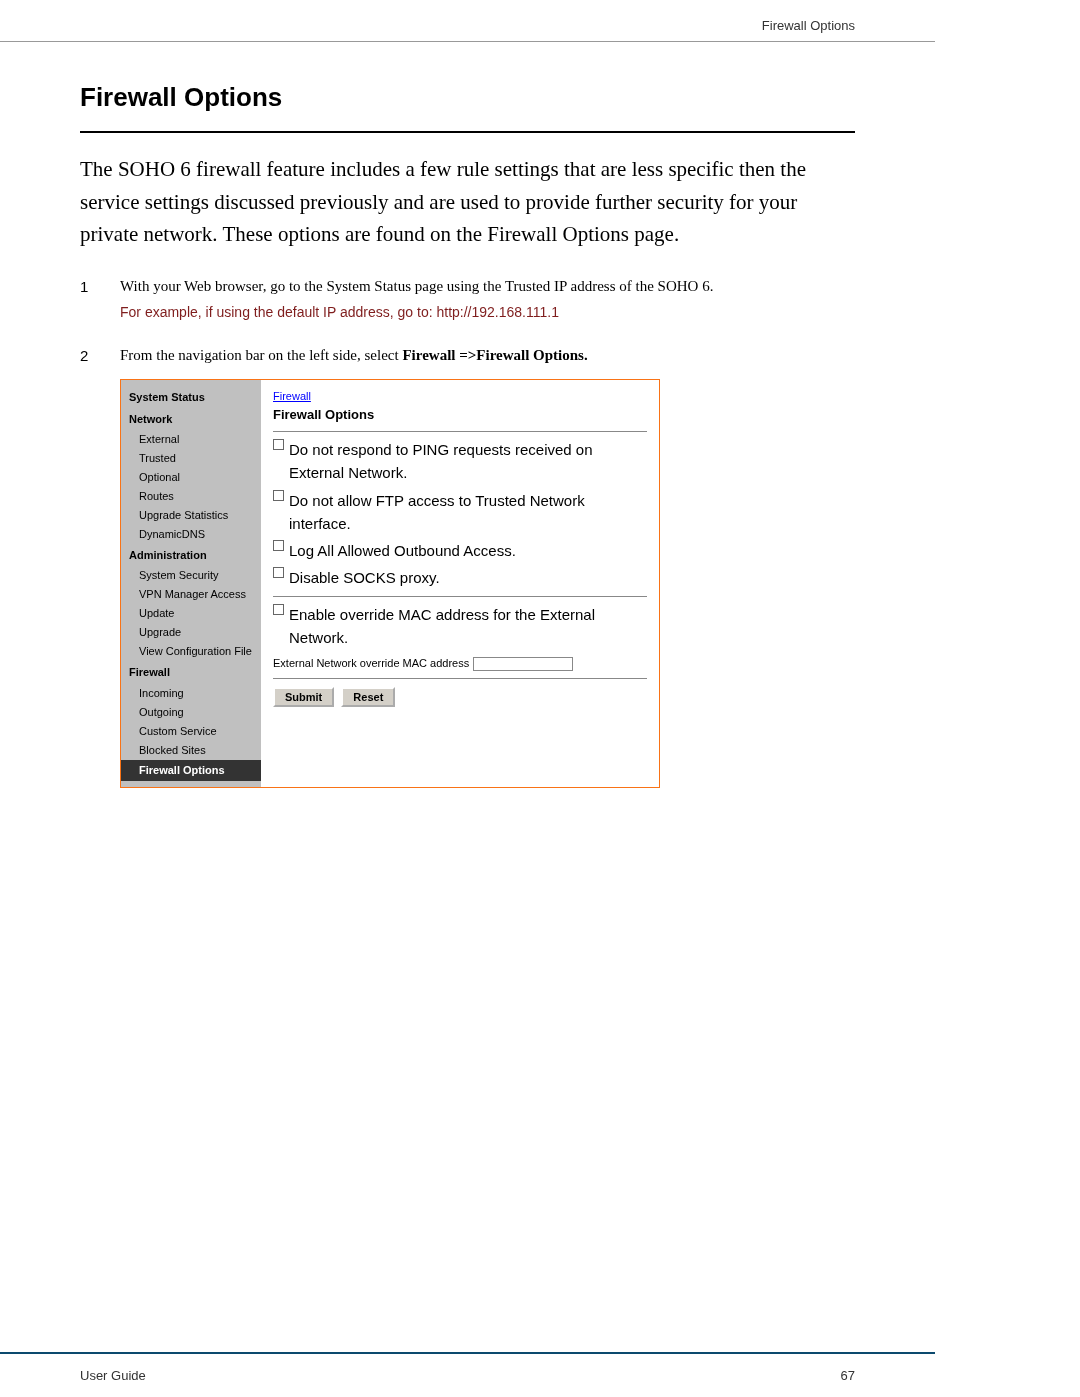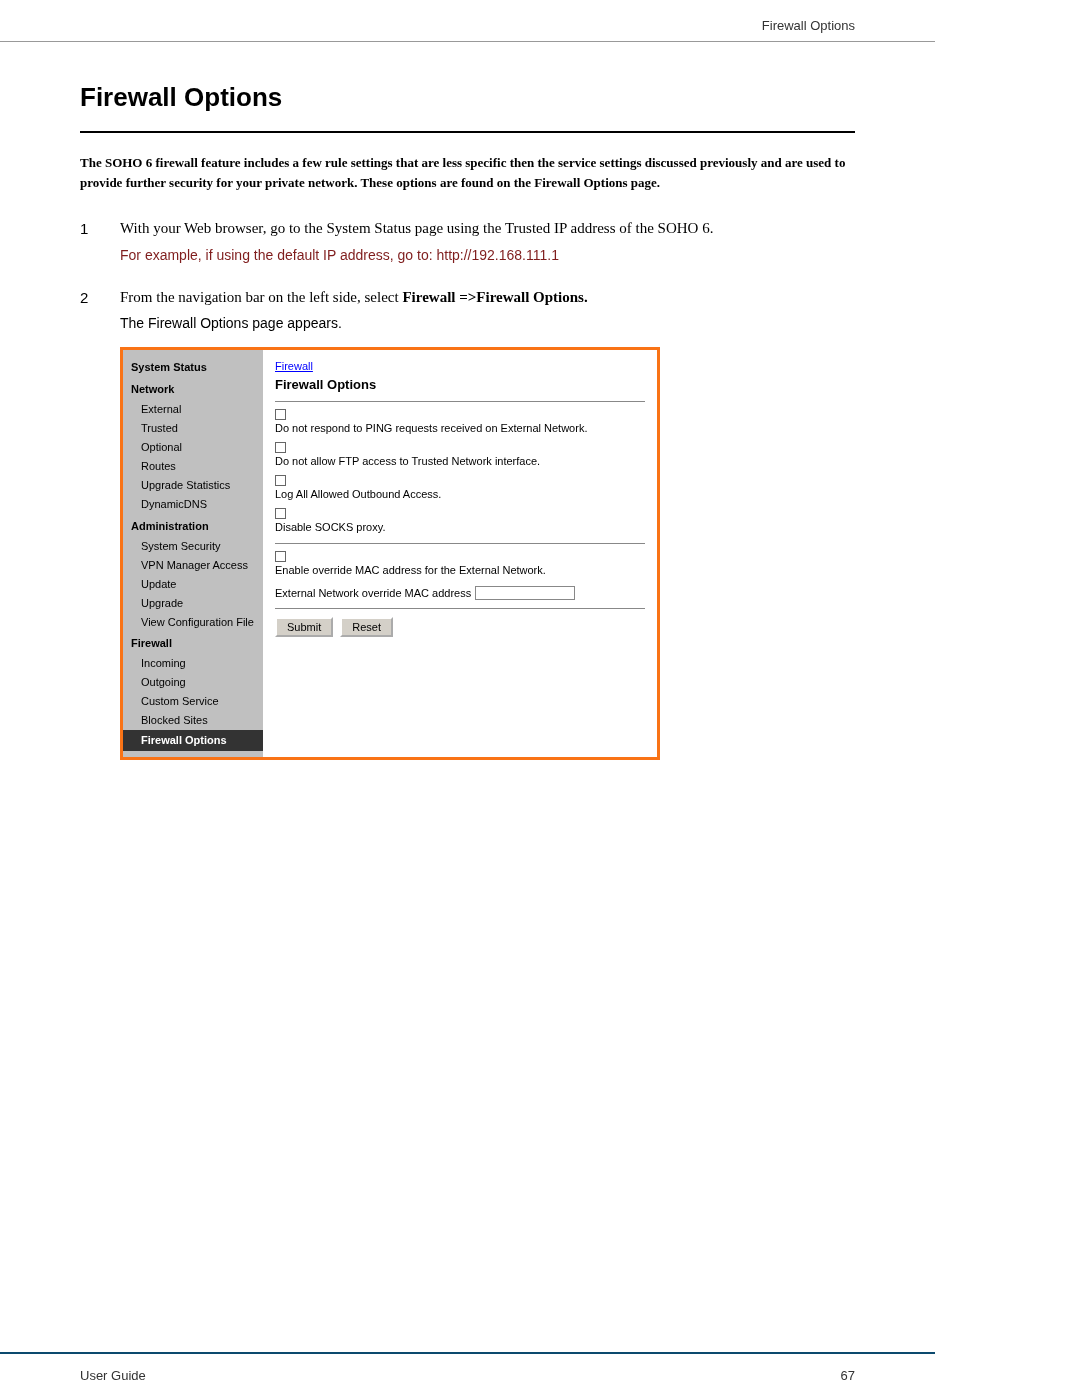--- a/index.html
+++ b/index.html
@@ -50,25 +50,24 @@
       margin-top: 10px;
     }
 
     .title-rule {
       border: none;
       border-top: 2px solid #000;
       margin-bottom: 20px;
     }
 
     .intro-paragraph {
-      font-size: 13px;
+      font-size: 21px;
       line-height: 1.55;
       margin-bottom: 24px;
       max-width: 820px;
-      font-weight: bold;
     }
 
     
     .steps-list {
       list-style: none;
       padding: 0;
       margin-bottom: 20px;
     }
 
     .step-item {
@@ -100,21 +99,21 @@
     }
 
     .appears-note {
       font-size: 14px;
       font-family: Arial, sans-serif;
       margin-top: 4px;
     }
 
     
     .screenshot-box {
-      border: 3px solid #f97316;
+      border: 1px solid #f97316;
       width: 540px;
       margin-top: 12px;
       display: flex;
       background: #fff;
     }
 
     
     .nav-sidebar {
       width: 140px;
       background: #c0c0c0;
@@ -169,22 +168,21 @@
     .panel-divider {
       border: none;
       border-top: 1px solid #888;
       margin: 6px 0;
     }
 
     .checkbox-row {
       display: flex;
       align-items: flex-start;
       margin-bottom: 4px;
-      font-size: 11px;
-      flex-direction: column;
+      font-size: 15px;
     }
 
     .checkbox-box {
       width: 11px;
       height: 11px;
       border: 1px solid #666;
       background: #fff;
       display: inline-block;
       margin-right: 5px;
       margin-top: 1px;
@@ -211,20 +209,21 @@
     }
 
     .btn {
       font-family: Arial, sans-serif;
       font-size: 11px;
       padding: 2px 10px;
       background: #d4d0c8;
       border: 2px outset #fff;
       cursor: pointer;
       margin-right: 4px;
+      font-weight: bold;
     }
 
     
     .footer-bar {
       border-top: 2px solid #0c4a6e;
       padding: 14px 80px;
       display: flex;
       justify-content: space-between;
       font-family: Arial, sans-serif;
       font-size: 13px;
@@ -258,21 +257,20 @@
         <div class="step-content">
           <p>With your Web browser, go to the System Status page using the Trusted IP address of the SOHO 6.</p>
           <p class="step-note">For example, if using the default IP address, go to: http://192.168.111.1</p>
         </div>
       </li>
 
       <li class="step-item">
         <span class="step-number">2</span>
         <div class="step-content">
           <p>From the navigation bar on the left side, select <strong>Firewall =&gt;Firewall Options.</strong></p>
-          <p class="appears-note">The Firewall Options page appears.</p>
 
           <div class="screenshot-box">
 
             <div class="nav-sidebar">
               <span class="nav-section-header">System Status</span>
               <span class="nav-section-header">Network</span>
               <a class="nav-item">External</a>
               <a class="nav-item">Trusted</a>
               <a class="nav-item">Optional</a>
               <a class="nav-item">Routes</a>

